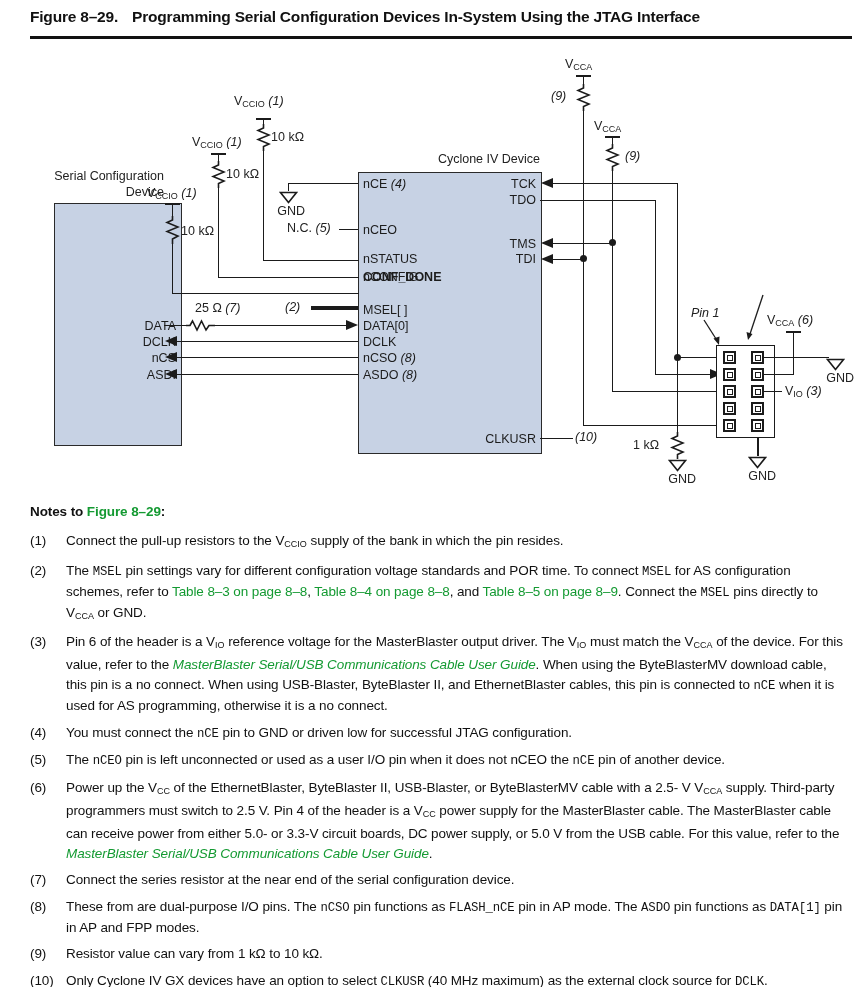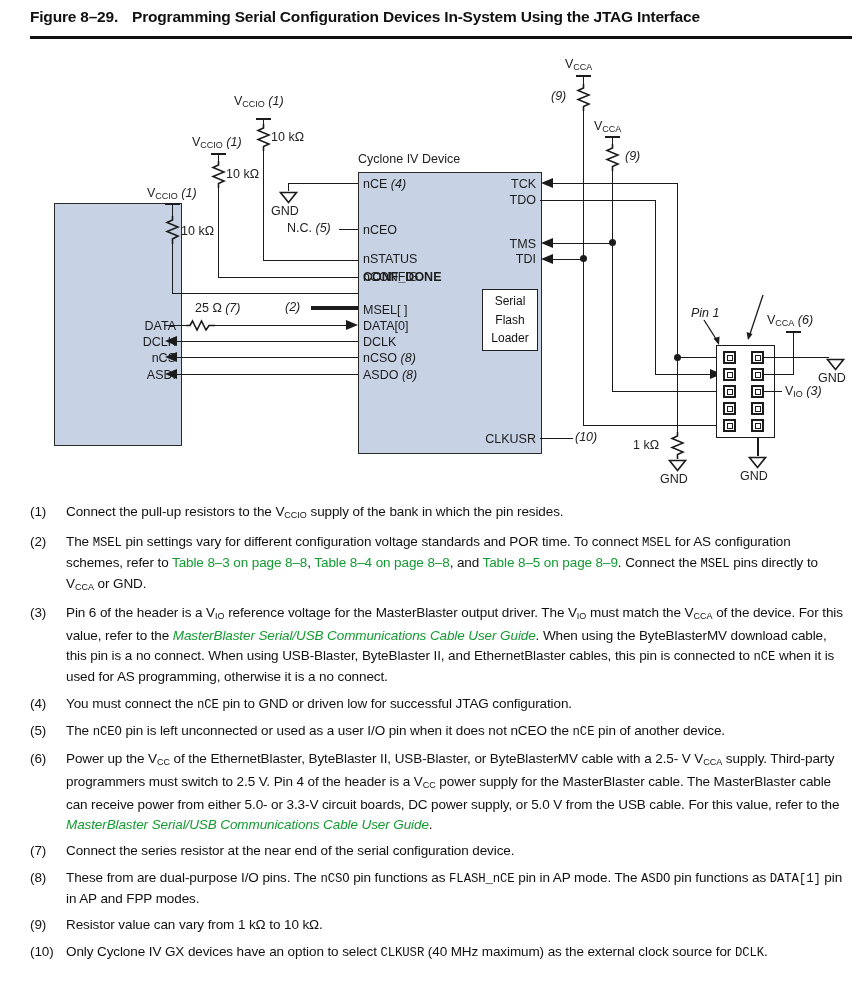--- a/index.html
+++ b/index.html
@@ -7,21 +7,21 @@
   body{width:867px;height:987px;background:#fff;position:relative;overflow:hidden;
        font-family:"Liberation Sans",sans-serif;color:#111;}
   .abs{position:absolute;}
   
   .fig-title{left:30px;top:8px;font-size:15.5px;font-weight:bold;white-space:nowrap;letter-spacing:-0.2px;}
   .fig-title .pfx{margin-right:14px;}
   .rule{left:30px;top:36px;width:822px;height:2.5px;background:#111;}
   
   .w{position:absolute;background:var(--line);}
   .dlabel{position:absolute;font-size:12.5px;white-space:nowrap;color:#222;}
-  .ctr{text-align:left;}
+  .ctr{text-align:right;}
   .s-i{font-style:italic;}
   .s-sub{font-size:9px;vertical-align:-2px;letter-spacing:0;}
   .s-mono{font-family:"Liberation Mono",monospace;font-size:12.3px;}
   .s-link{color:var(--green);}
   .s-linki{color:var(--green);font-style:italic;}
   .box{position:absolute;background:var(--fill);border:1.5px solid #2a2a2a;}
   .pin{position:absolute;font-size:12.5px;white-space:nowrap;color:#1c1c1c;}
   .arrL{position:absolute;width:0;height:0;border-top:5px solid transparent;border-bottom:5px solid transparent;border-right:12px solid var(--line);}
   .arrR{position:absolute;width:0;height:0;border-top:5px solid transparent;border-bottom:5px solid transparent;border-left:12px solid var(--line);}
   .dot{position:absolute;width:7px;height:7px;border-radius:50%;background:var(--line);}
@@ -40,20 +40,24 @@
 </head>
 <body>
 
 <div class="abs fig-title">
   <span class="pfx">Figure 8–29.</span><span>Programming Serial Configuration Devices In-System Using the JTAG Interface</span>
 </div>
 <div class="abs rule"></div>
 
 <div class="abs" id="diagram" style="left:0;top:0;width:867px;height:500px;">
 
+  <div class="dlabel ctr" style="left:24px;top:168px;width:140px;line-height:16px;">
+    <div>Serial Configuration</div>
+    <div>Device</div>
+  </div>
   <div class="box" style="left:38px;top:203px;width:126px;height:241px;margin-left:16px;">
     <div class="pin" style="right:5px;top:115px;">DATA</div>
     <div class="pin" style="right:5px;top:131px;">DCLK</div>
     <div class="pin" style="right:5px;top:147px;">nCS</div>
     <div class="pin" style="right:5px;top:164px;">ASDI</div>
   </div>
 
   <div class="dlabel ctr" style="left:358px;top:152px;width:182px;">Cyclone IV Device</div>
   <div class="box" style="left:358px;top:172px;width:182px;height:280px;">
     <div class="pin" style="left:4px;top:4px;"><span>nCE </span><span class="s-i">(4)</span></div>
@@ -64,25 +68,20 @@
     <div class="pin" style="left:4px;top:130px;"><span>MSEL[ ]</span></div>
     <div class="pin" style="left:4px;top:146px;"><span>DATA[0]</span></div>
     <div class="pin" style="left:4px;top:162px;"><span>DCLK</span></div>
     <div class="pin" style="left:4px;top:178px;"><span>nCSO </span><span class="s-i">(8)</span></div>
     <div class="pin" style="left:4px;top:195px;"><span>ASDO </span><span class="s-i">(8)</span></div>
     <div class="pin" style="right:5px;top:4px;">TCK</div>
     <div class="pin" style="right:5px;top:20px;">TDO</div>
     <div class="pin" style="right:5px;top:64px;">TMS</div>
     <div class="pin" style="right:5px;top:79px;">TDI</div>
     <div class="pin" style="right:5px;top:259px;">CLKUSR</div>
-    <div class="sfl">
-      <div>Serial</div>
-      <div>Flash</div>
-      <div>Loader</div>
-    </div>
   </div>
 
   <div class="dlabel" style="left:234px;top:94px;"><span>V</span><span class="s-sub">CCIO</span><span> </span><span class="s-i">(1)</span></div>
   <div class="tbar" style="left:256px;top:118px;width:15px;"></div>
   <div class="w" style="left:262.5px;top:120px;width:1.5px;height:5px;"></div>
   <svg class="abs" style="left:256px;top:124px;" width="15" height="27">
       <path d="M7.5 0 V4 L2 6.5 L13 11 L2 15.5 L13 20 L7.5 22.5 V27" fill="none" stroke="#1b1b1b" stroke-width="1.6"></path>
     </svg>
   <div class="dlabel" style="left:271px;top:130px;"><span>10 kΩ</span></div>
   <div class="w" style="left:262.5px;top:150px;width:1.5px;height:110px;"></div>
@@ -225,20 +224,21 @@
 
   <div class="w" style="left:757px;top:438px;width:1.5px;height:18px;"></div>
   <svg class="abs" style="left:748px;top:456px;" width="19" height="13">
       <path d="M1.5 1.5 H17.5 L9.5 11.5 Z" fill="none" stroke="#1b1b1b" stroke-width="1.6"></path>
     </svg>
   <div class="dlabel ctr" style="left:740px;top:469px;width:36px;"><span>GND</span></div>
 
 </div>
 
 <div class="abs notes">
+  <div class="notes-hd"><span>Notes to </span><span class="s-link">Figure 8–29</span><span>:</span></div>
 
   <div class="note">
     <span class="note-num">(1)</span>
     <span class="note-text"><span>Connect the pull-up resistors to the V</span><span class="s-sub">CCIO</span><span> supply of the bank in which the pin resides.</span></span>
   </div>
   <div class="note">
     <span class="note-num">(2)</span>
     <span class="note-text"><span>The </span><span class="s-mono">MSEL</span><span> pin settings vary for different configuration voltage standards and POR time. To connect </span><span class="s-mono">MSEL</span><span> for AS configuration schemes, refer to </span><span class="s-link">Table 8–3 on page 8–8</span><span>, </span><span class="s-link">Table 8–4 on page 8–8</span><span>, and </span><span class="s-link">Table 8–5 on page 8–9</span><span>. Connect the </span><span class="s-mono">MSEL</span><span> pins directly to V</span><span class="s-sub">CCA</span><span> or GND.</span></span>
   </div>
   <div class="note">

